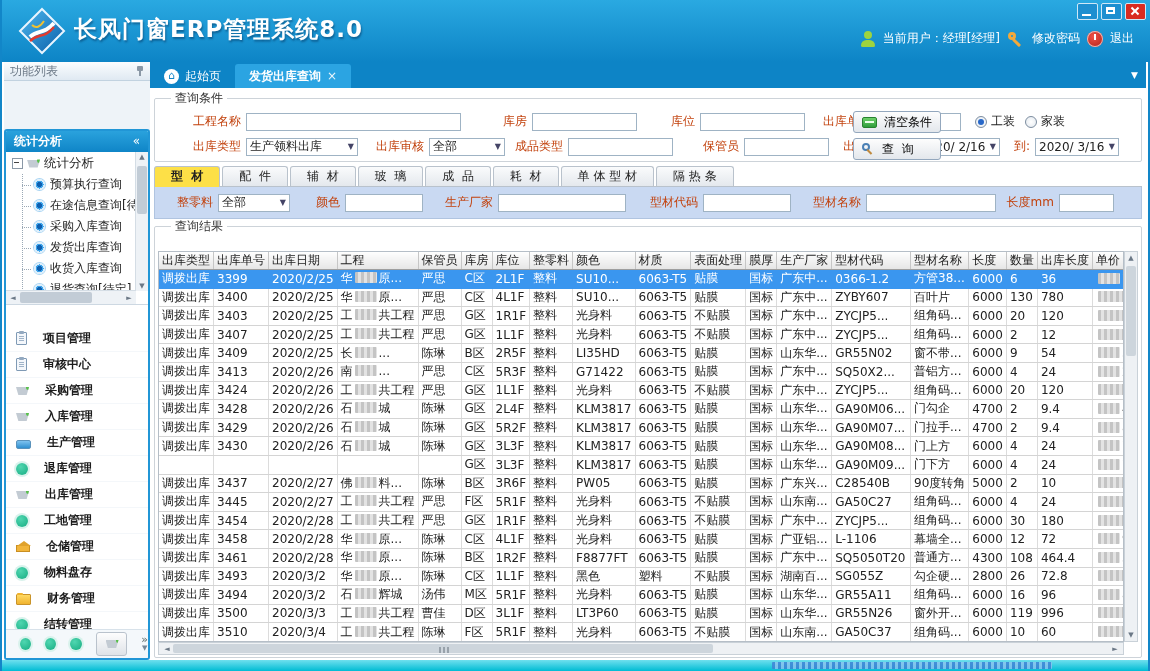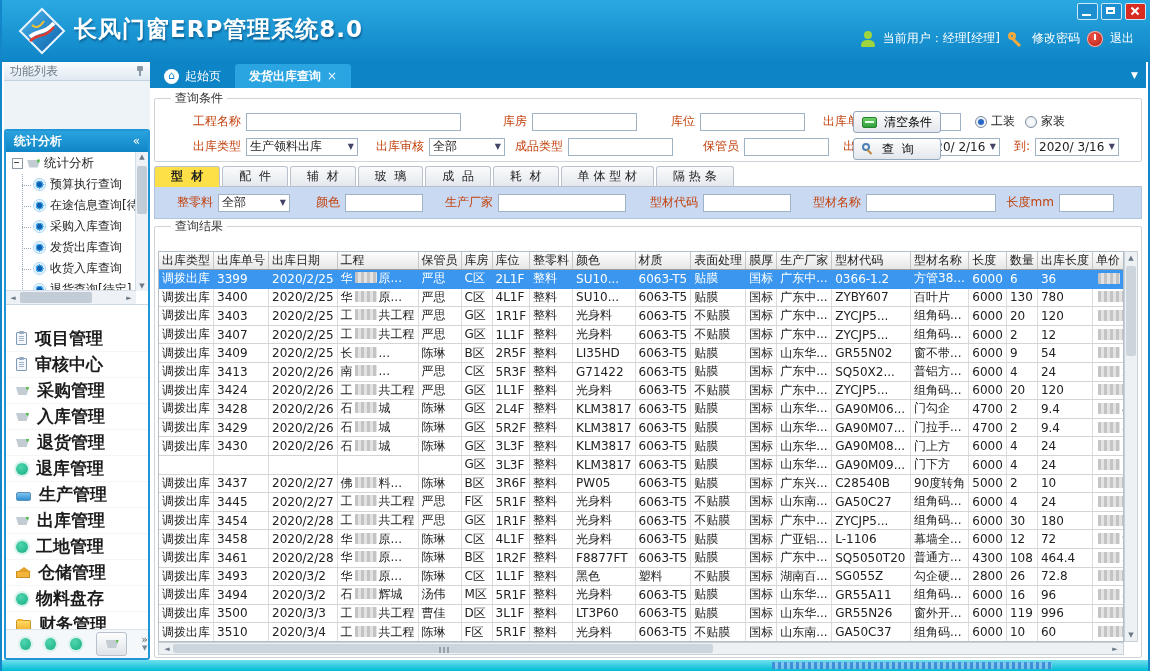--- a/index.html
+++ b/index.html
@@ -57,22 +57,22 @@
             background:radial-gradient(circle,#0d5fb0 0 2.5px,#3fa4ea 2.5px 4px,#dceefb 4px);
             box-shadow:0 0 0 1px #a9d4f2;}
   .tree-vs{position:absolute;right:0;top:0;bottom:13px;width:12px;background:#eef2f6;border-left:1px solid #d4dde5;}
   .tree-vs .thumb{position:absolute;left:1px;right:1px;top:14px;height:48px;background:#c2ccd6;border-radius:2px;}
   .sa{position:absolute;left:0;width:12px;text-align:center;font-size:7px;color:#6b7886;}
   .tree-vs .sa.up{top:1px;} .tree-vs .sa.dn{bottom:1px;}
   .tree-hs{position:absolute;left:0;right:12px;bottom:0;height:13px;background:#eef2f6;border-top:1px solid #d4dde5;}
   .tree-hs .thumb{position:absolute;top:1px;bottom:1px;left:14px;width:72px;background:#c2ccd6;border-radius:2px;}
   .tree-hs .sa.lf{left:1px;top:3px;} .tree-hs .sa.rt{right:1px;left:auto;top:3px;}
   #side-menu{position:absolute;left:0;right:0;top:195px;bottom:28px;background:#fff;overflow:hidden;}
-  .menu-item{height:25px;display:flex;align-items:center;gap:8px;padding-left:10px;cursor:pointer;
-             font-size:17px;font-weight:bold;color:#1c1c1c;border-bottom:1px solid #f4f7fa;}
+  .menu-item{height:25px;display:flex;align-items:center;gap:16px;padding-left:10px;cursor:pointer;
+             font-size:12px;font-weight:bold;color:#1c1c1c;border-bottom:1px solid #f4f7fa;}
   .mi{width:14px;height:13px;flex:0 0 auto;position:relative;display:inline-block;}
   .mi-clipboard{width:11px;height:13px;background:#f4f7fb;border:1px solid #7f9ab5;border-radius:1px;box-sizing:border-box;}
   .mi-clipboard::before{content:"";position:absolute;left:2px;top:-2px;width:5px;height:3px;background:#93a9c0;border-radius:1px;}
   .mi-clipboard::after{content:"";position:absolute;left:2px;top:3px;width:5px;height:1px;background:#9fb3c8;box-shadow:0 2px 0 #9fb3c8,0 4px 0 #9fb3c8;}
   .mi-cart{width:13px;height:8px;margin-top:1px;background:#c3cbd3;clip-path:polygon(0 0,100% 0,82% 100%,18% 100%);}
   .mi-cart::after{content:"";position:absolute;left:2px;bottom:-4px;width:3px;height:3px;border-radius:50%;background:#8d979f;box-shadow:7px 0 0 #8d979f;}
   .mi-cart::before{content:"";position:absolute;right:-2px;top:-2px;width:5px;height:5px;border-radius:50%;background:#58c04a;}
   .mi-dot{width:12px;height:12px;border-radius:50%;background:radial-gradient(circle at 38% 32%,#4fd6b0,#17ad82);box-shadow:0 0 0 2px #d9f2ec;}
   .mi-chart{width:13px;height:7px;margin-top:3px;background:linear-gradient(#7fc3ef,#2f8fd0);border:1px solid #5a92bb;border-radius:2px;}
   .mi-warehouse{width:14px;height:7px;margin-top:4px;background:#f2b53a;border:1px solid #c98f22;box-sizing:border-box;}
@@ -267,30 +267,26 @@
           </div>
           <div class="menu-item">
             <span class="mi mi-cart"></span>
             <span>采购管理</span>
           </div>
           <div class="menu-item">
             <span class="mi mi-cart"></span>
             <span>入库管理</span>
           </div>
           <div class="menu-item">
-            <span class="mi mi-cart"></span>
-            <span>退货管理</span>
+            <span class="mi mi-chart"></span>
+            <span>生产管理</span>
           </div>
           <div class="menu-item">
             <span class="mi mi-dot"></span>
             <span>退库管理</span>
-          </div>
-          <div class="menu-item">
-            <span class="mi mi-chart"></span>
-            <span>生产管理</span>
           </div>
           <div class="menu-item">
             <span class="mi mi-cart"></span>
             <span>出库管理</span>
           </div>
           <div class="menu-item">
             <span class="mi mi-dot"></span>
             <span>工地管理</span>
           </div>
           <div class="menu-item">

